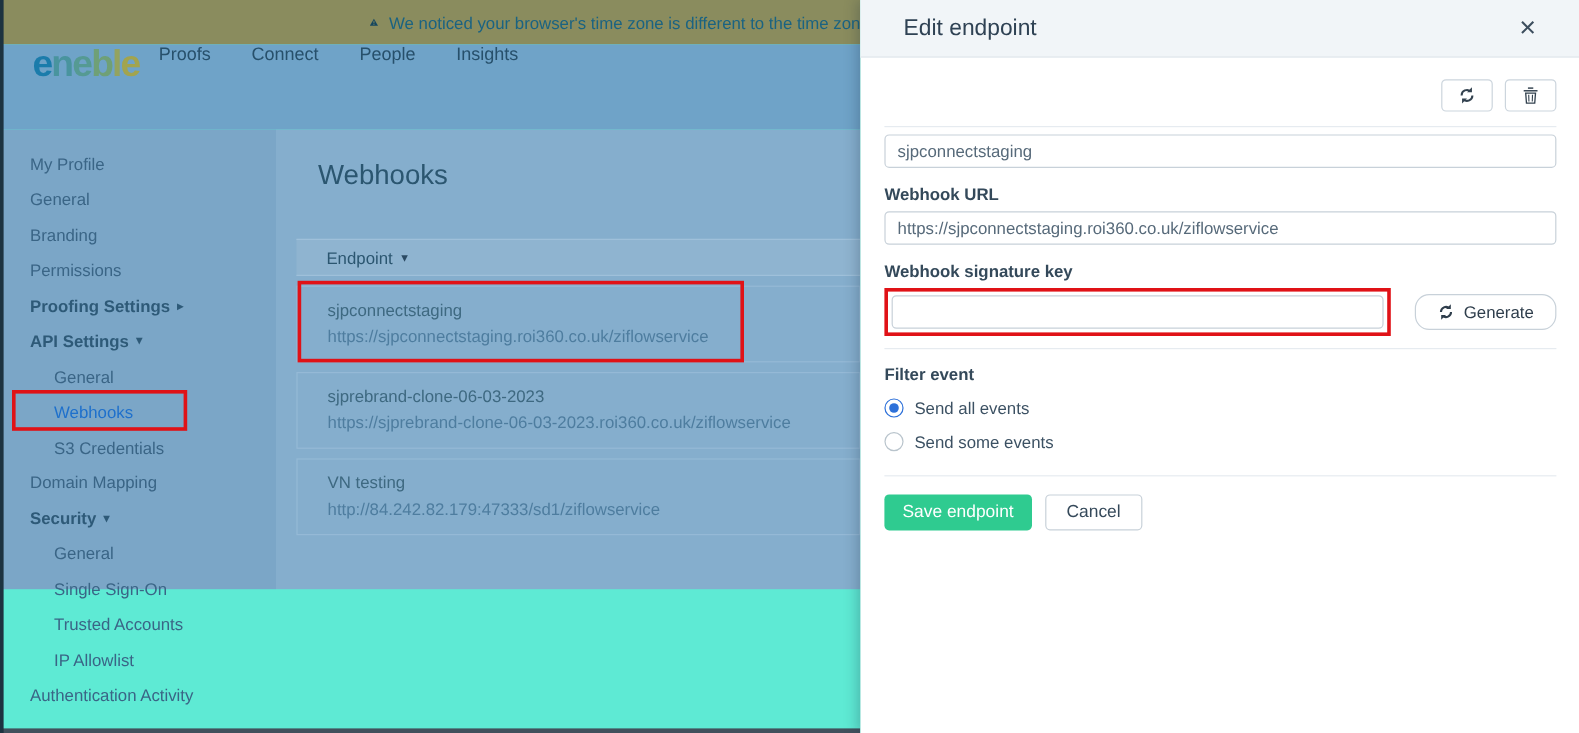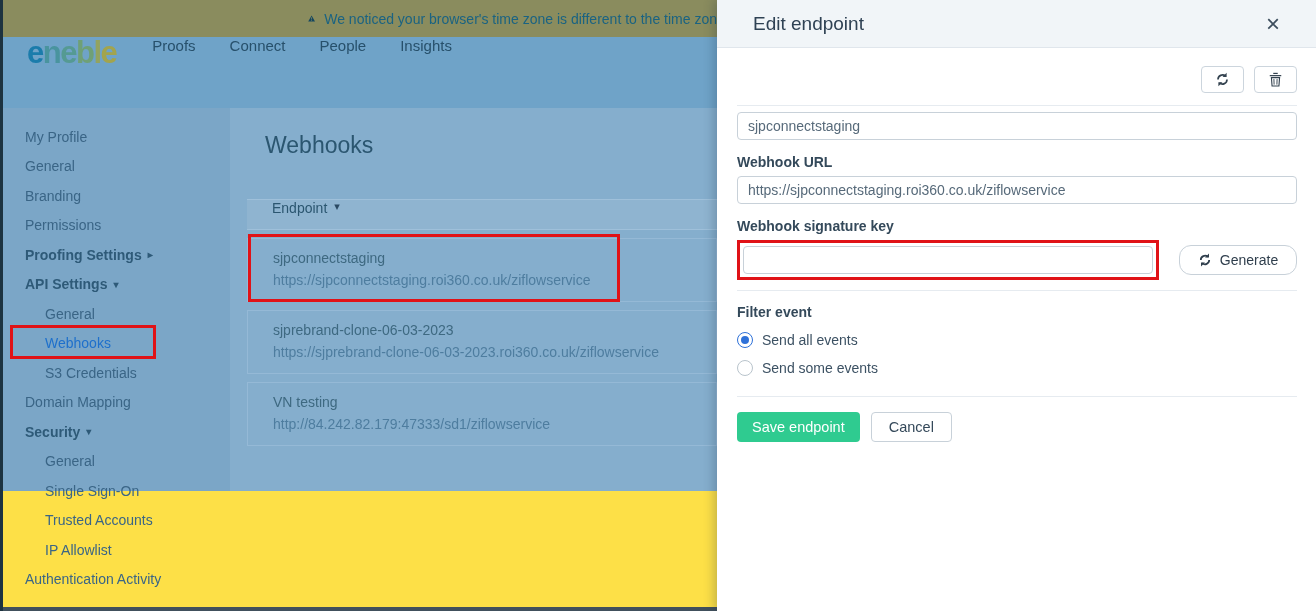--- a/index.html
+++ b/index.html
@@ -1,42 +1,42 @@
 <!DOCTYPE html>
 <html><head>
 <meta charset="utf-8">
 <style>
   * { margin:0; padding:0; box-sizing:border-box; }
   body { font-family:"Liberation Sans", sans-serif; background:#d8dde2; }
-  .screen { position:relative; width:1316px; height:611px; overflow:hidden; background:#fde047; font-family:"Liberation Sans", sans-serif; }
+  .screen { position:relative; width:1316px; height:611px; overflow:hidden; background:#5eead4; font-family:"Liberation Sans", sans-serif; }
 
   
   .left-app { position:absolute; left:0; top:0; width:717px; height:611px; overflow:hidden; }
   .left-edge { position:absolute; left:0; top:0; width:3px; height:611px; background:#1d3340; z-index:6; }
   .bottom-line { position:absolute; left:0; bottom:0; width:717px; height:4px; background:#41505c; z-index:5; }
 
   .banner { height:37px; background:#8a8c5e; display:flex; align-items:center; padding-left:308px; gap:9px; white-space:nowrap; overflow:hidden; }
   .banner-text { font-size:14px; color:#1a6382; }
 
   .navbar { height:71px; background:#6fa3c8; display:flex; align-items:flex-start; }
   .logo { margin-left:27px; font-size:31px; font-weight:bold; letter-spacing:-1.5px; line-height:1; cursor:pointer; }
-  .nav-links { display:flex; margin-left:36px; gap:34px; }
+  .nav-links { display:flex; margin-left:16px; gap:34px; }
   .nav-link { font-size:15px; color:#27506b; cursor:pointer; }
 
   .body-row { display:flex; height:383px; }
   .sidebar { width:230px; background:#7ba6c7; padding-top:14px; flex:none; }
   .side-item { height:29.5px; display:flex; align-items:center; padding-left:25px; font-size:14px; color:#3a6586; cursor:pointer; gap:6px; }
   .side-item.l2 { padding-left:45px; }
   .side-item.bold { font-weight:bold; color:#2e5a78; }
   .side-item.active { color:#1e70cc; }
   .caret { font-size:10px; color:#2e5a78; }
 
   .main { flex:1; background:#85aecd; position:relative; overflow:hidden; }
   .main-title { margin:24px 0 0 35px; font-size:23px; font-weight:normal; color:#2b5670; }
-  .table-header { margin-top:40px; margin-left:17px; height:31px; background:#8fb4d0; border-top:1px solid #9fc0da; border-bottom:1px solid #9fc0da; display:flex; align-items:flex-start; padding-left:25px; gap:7px; font-size:14px; color:#2b5670; cursor:pointer; }
+  .table-header { margin-top:40px; margin-left:17px; height:31px; background:#8fb4d0; border-top:1px solid #9fc0da; border-bottom:1px solid #9fc0da; display:flex; align-items:center; padding-left:25px; gap:7px; font-size:14px; color:#2b5670; cursor:pointer; }
   .sort-caret { font-size:11px; color:#2b4a63; }
   .endpoint-row { margin-left:17px; margin-top:8px; border:1px solid #95b9d6; height:64px; padding:11px 0 0 25px; cursor:pointer; }
   .row-name { font-size:14px; color:#3e6981; }
   .row-url  { font-size:14px; color:#4e7d9f; margin-top:6px; }
 
   
   .red-box { position:absolute; border:3px solid #e01217; z-index:10; pointer-events:none; }
   .red-box-1 { left:10px;  top:325px; width:146px; height:34px; }
   .red-box-2 { left:248px; top:234px; width:372px; height:68px; }
 

